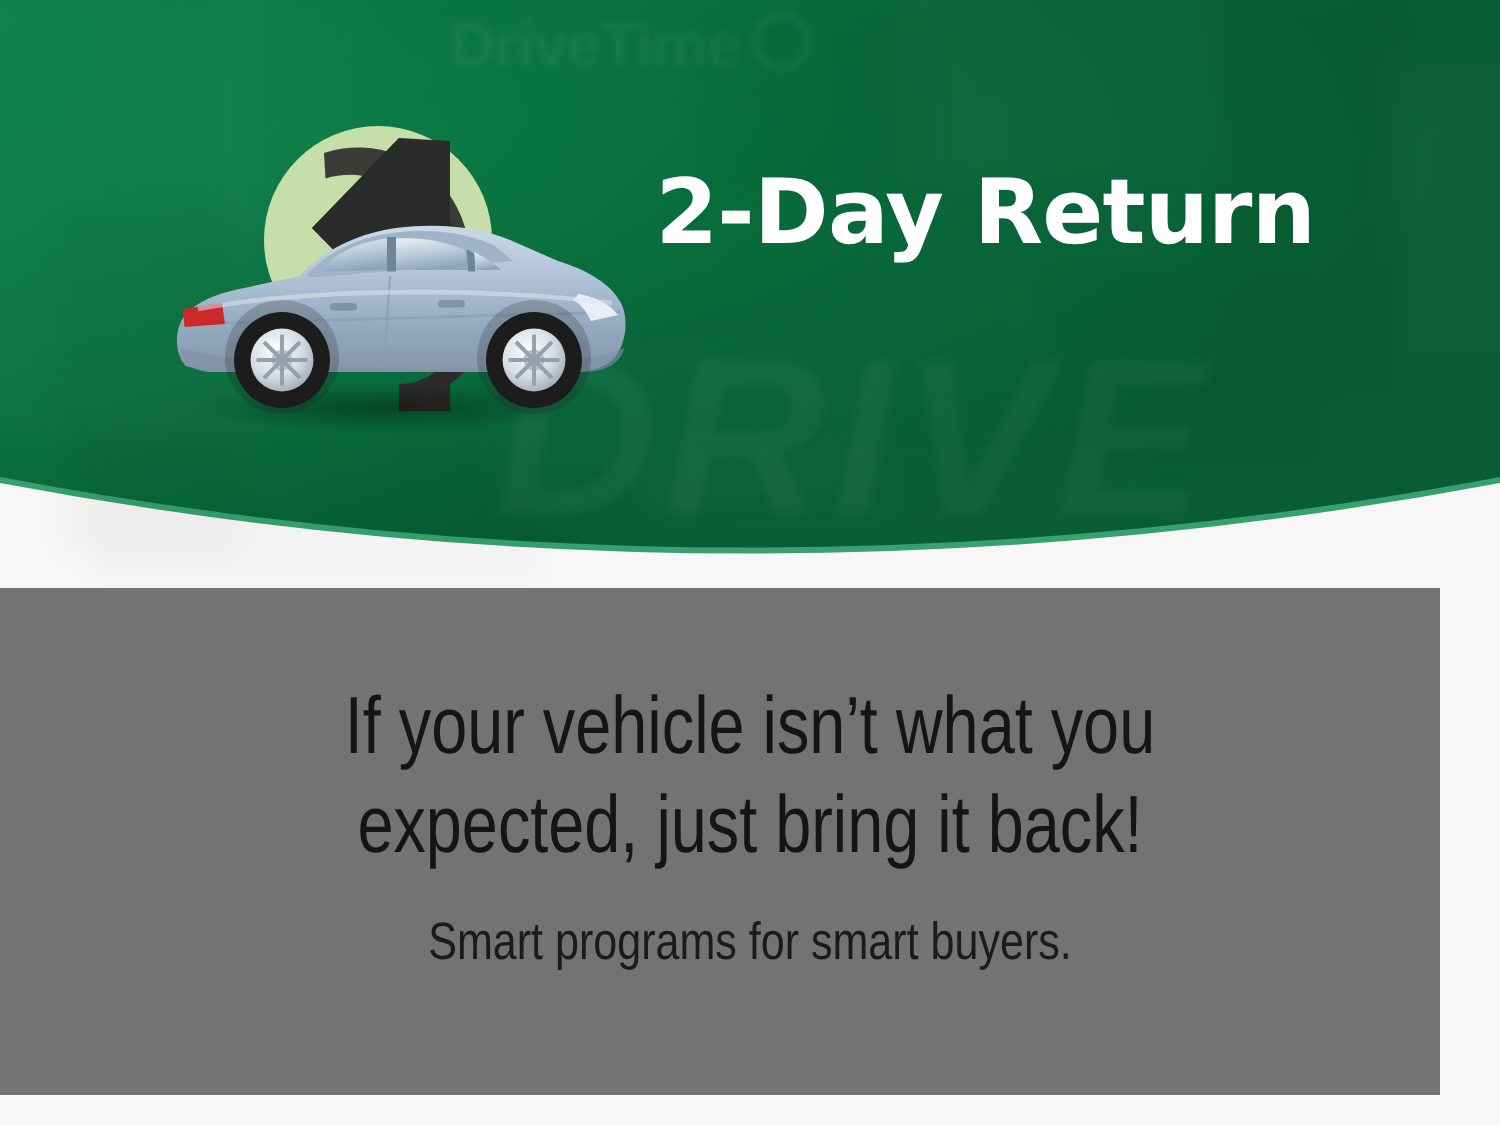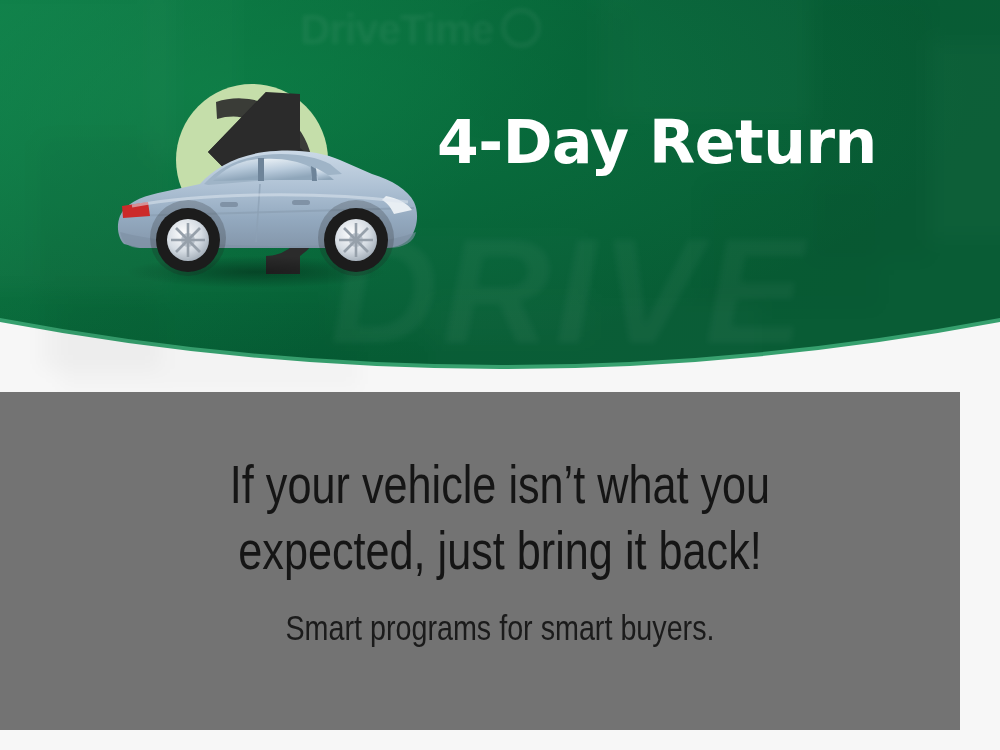--- a/index.html
+++ b/index.html
@@ -320,21 +320,21 @@
               <line x1="248" y1="196" x2="272" y2="172"></line>
             </g>
           </g>
 
           <path d="M36,150 C100,138 210,134 312,146" stroke="#DCE6EF" stroke-width="3" fill="none" opacity="0.55"></path>
         </g>
       </svg>
     </div>
 
     <div class="hero-heading">
-      <span class="line">4-Day Return</span>
+      <span class="line">2-Day Return</span>
     </div>
   </div>
 
   <div class="lower">
     <div class="tagline">
       <span class="line">If your vehicle isn’t what you</span>
       <span class="line">expected, just bring it back!</span>
     </div>
     <div class="subtagline">Smart programs for smart buyers.</div>
   </div>

